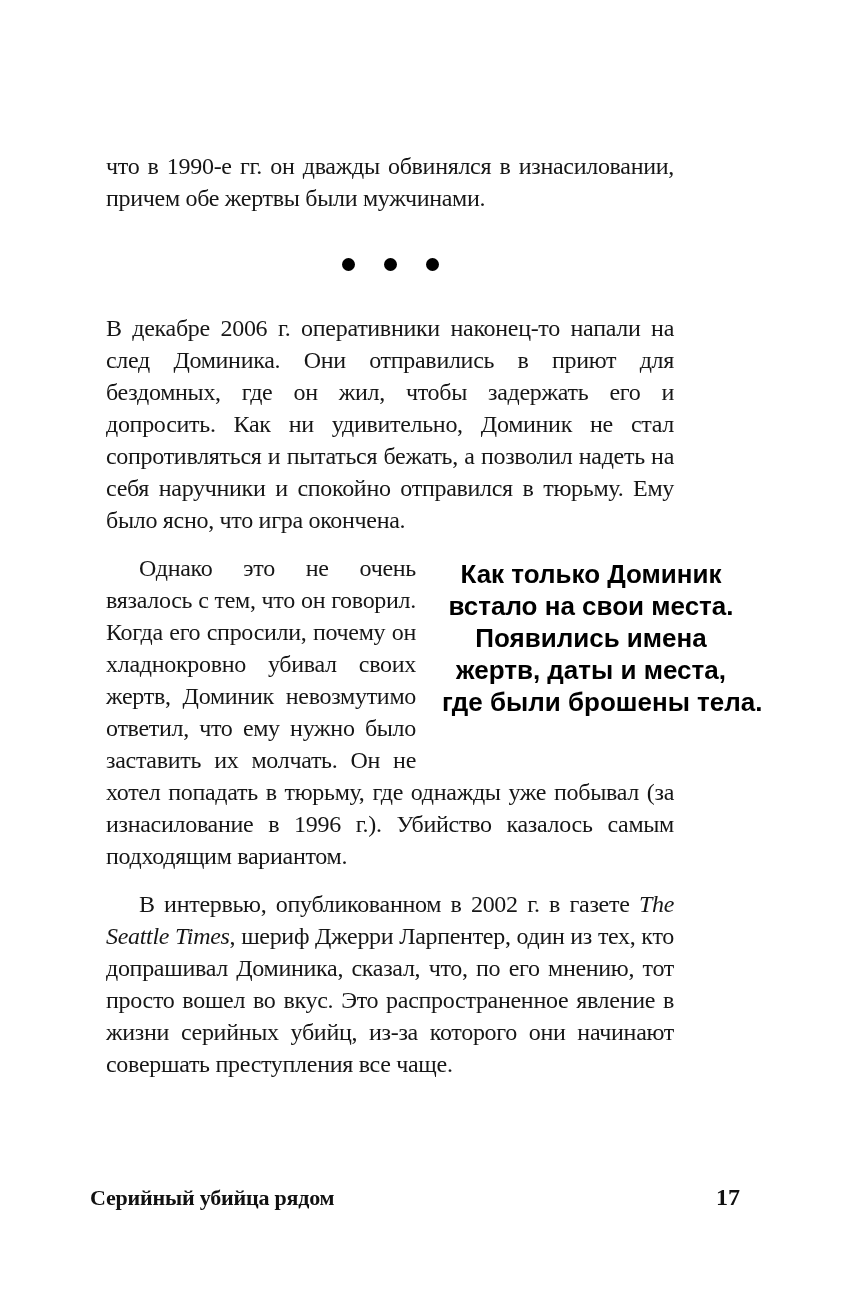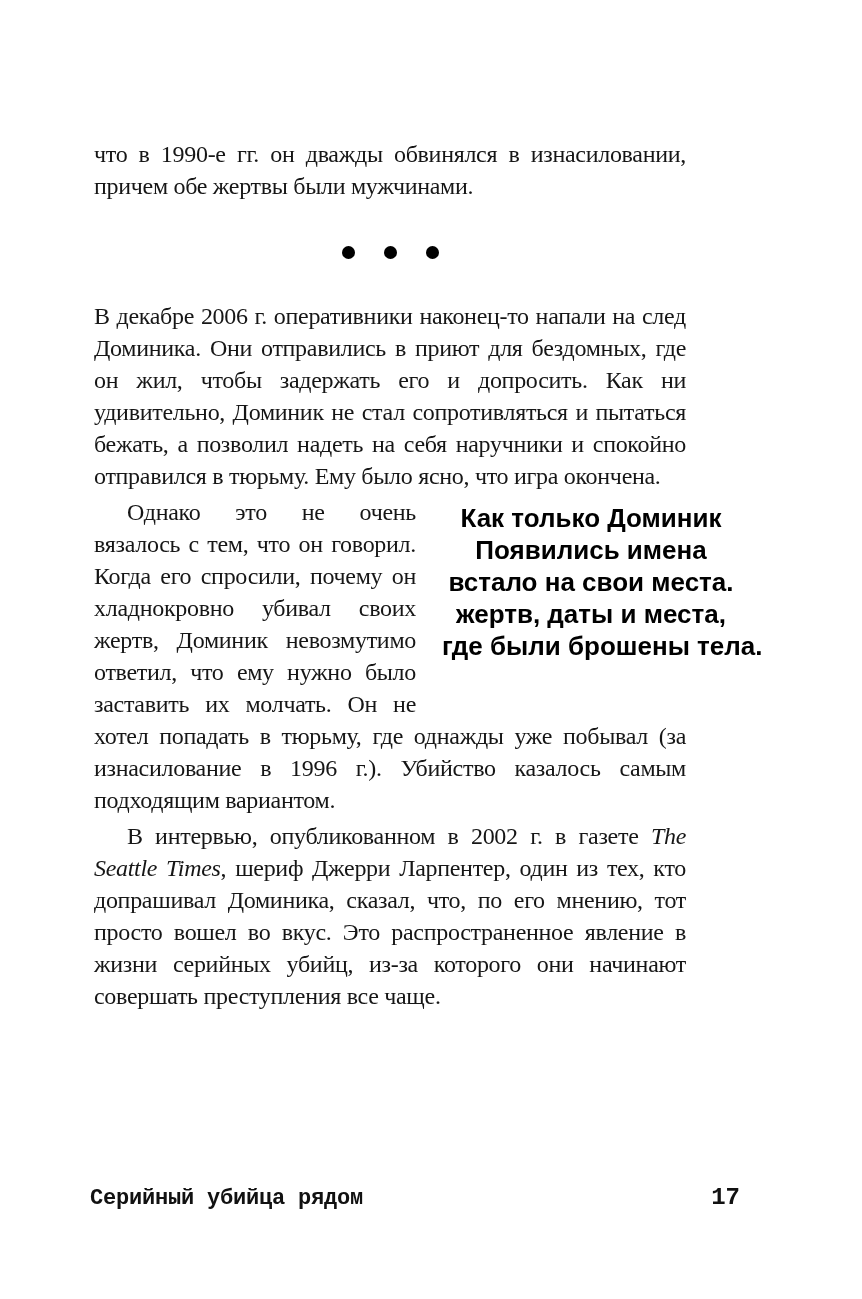--- a/index.html
+++ b/index.html
@@ -16,21 +16,21 @@
   .text-block {
     position: absolute;
     left: 90px;
     top: 134px;
     width: 600px;
     font-size: 24px;
     line-height: 32px;
     letter-spacing: -0.3px;
     text-align: justify;
   }
-  .para { margin: 4px; }
+  .para { margin: 16px; }
   .para.indent { text-indent: 33px; }
   .divider {
     display: flex;
     justify-content: center;
     align-items: center;
     gap: 29px;
     height: 13px;
     margin: 44px 0 41px 0;
   }
   .dot {
@@ -56,21 +56,21 @@
   .pullquote .pq-line { white-space: nowrap; }
   .italic { font-style: italic; }
   .footer {
     position: absolute;
     left: 90px;
     top: 1184px;
     width: 650px;
     display: flex;
     justify-content: space-between;
     align-items: baseline;
-    font-family: Liberation Mono, monospace;
+    font-family: Liberation Serif, serif;
     font-weight: 700;
     color: #111111;
   }
   .running-title { font-size: 22px; letter-spacing: -0.2px; }
   .page-number { font-size: 24px; }
 </style>
 </head>
 <body>
 
 <div class="page">
@@ -81,22 +81,22 @@
     <div class="divider">
       <span class="dot"></span>
       <span class="dot"></span>
       <span class="dot"></span>
     </div>
 
     <p class="para">В декабре 2006 г. оперативники наконец-то напали на след Доминика. Они отправились в приют для бездомных, где он жил, чтобы задержать его и допросить. Как ни удивительно, Доминик не стал сопротивляться и пытаться бежать, а позволил надеть на себя наручники и спокойно отправился в тюрьму. Ему было ясно, что игра окончена.</p>
 
     <aside class="pullquote">
         <div class="pq-line">Как только Доминик</div>
+        <div class="pq-line">встало на свои места.</div>
         <div class="pq-line">Появились имена</div>
-        <div class="pq-line">встало на свои места.</div>
         <div class="pq-line">жертв, даты и места,</div>
         <div class="pq-line">где были брошены тела.</div>
       </aside><p></p>
 
     <p class="para indent">Однако это не очень вязалось с тем, что он говорил. Когда его спросили, почему он хладнокровно убивал своих жертв, Доминик невозмутимо ответил, что ему нужно было заставить их молчать. Он не хотел попадать в тюрьму, где однажды уже побывал (за изнасилование в 1996 г.). Убийство казалось самым подходящим вариантом.</p>
 
     <p class="para indent"><span>В интервью, опубликованном в 2002 г. в газете </span><span class="italic">The Seattle Times</span><span>, шериф Джерри Ларпентер, один из тех, кто допрашивал Доминика, сказал, что, по его мнению, тот просто вошел во вкус. Это распространенное явление в жизни серийных убийц, из-за которого они начинают совершать преступления все чаще.</span></p>
 
   </div>
 

